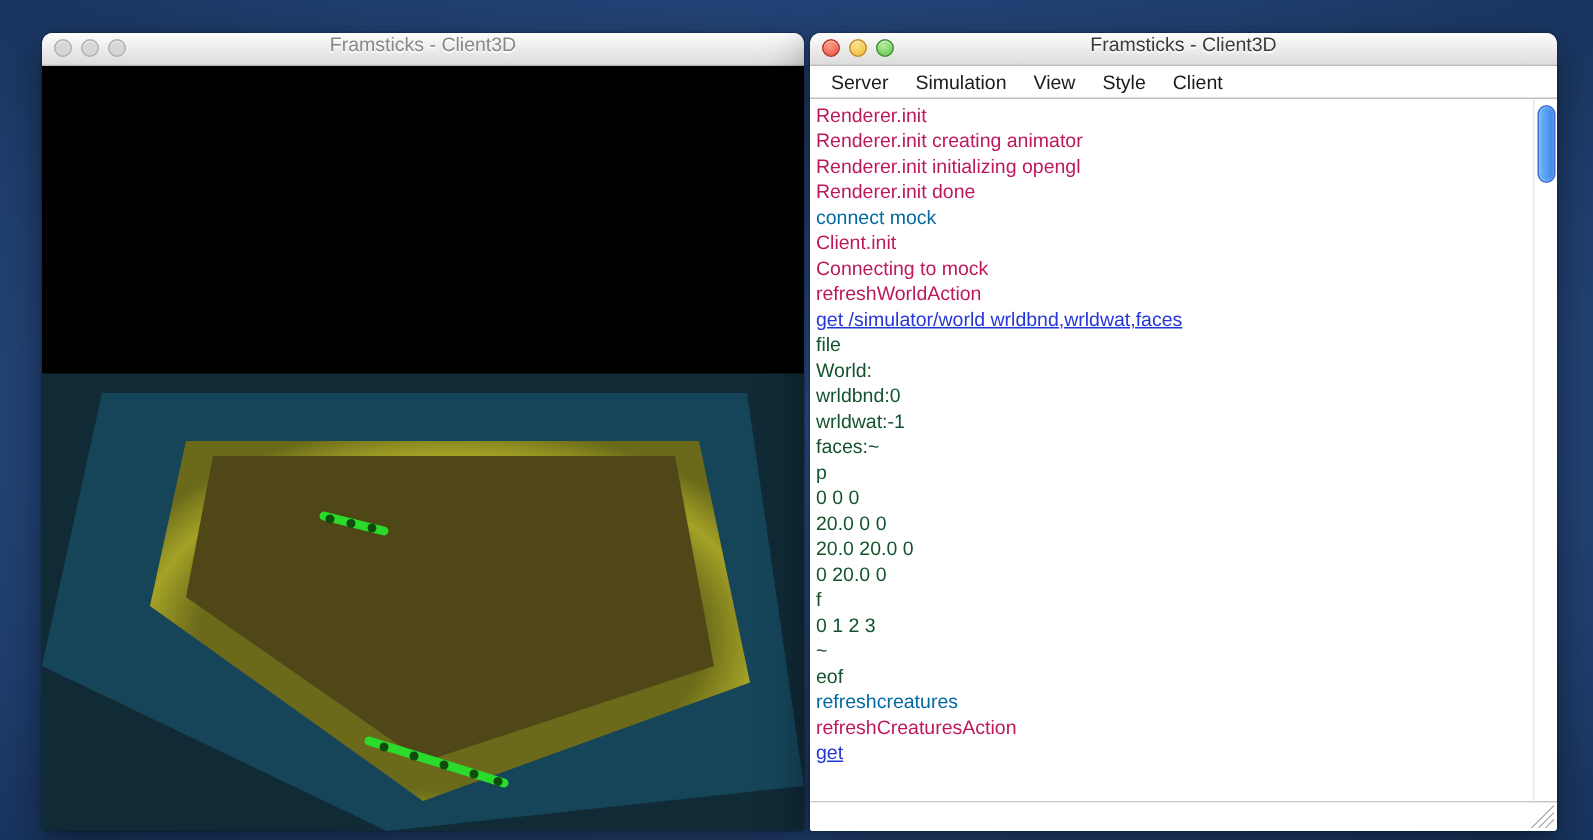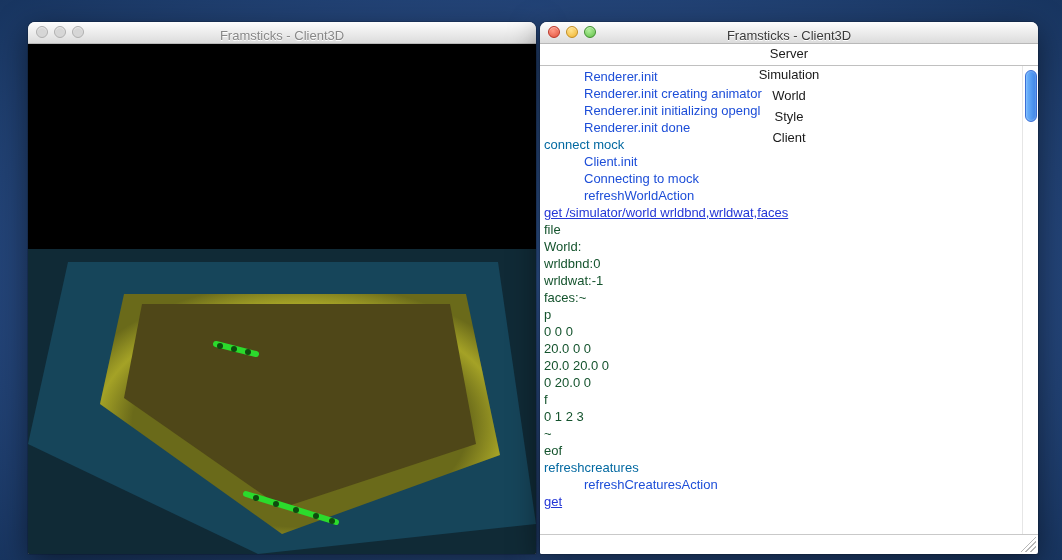--- a/index.html
+++ b/index.html
@@ -19,21 +19,21 @@
     box-shadow: 0 8px 30px rgba(0,0,0,0.5), 0 0 0 1px rgba(0,0,0,0.15);
     overflow: hidden;
   }
   .window-left { left: 28px; top: 22px; width: 508px; height: 532px; }
   .window-right { left: 540px; top: 22px; width: 498px; height: 532px; }
   .titlebar {
     height: 22px;
     background: linear-gradient(#fdfdfd, #dcdcdc);
     border-bottom: 1px solid #b8b8b8;
     display: flex;
-    align-items: flex-end;
+    align-items: flex-start;
     position: relative;
   }
   .traffic-lights {
     position: absolute;
     left: 8px; top: 4px;
     display: flex;
     gap: 6px;
   }
   .tl {
     width: 12px; height: 12px;
@@ -53,21 +53,20 @@
   }
   .window-left .title { color: #888; }
   .menubar {
     height: 22px;
     background: #fff;
     border-bottom: 1px solid #c0c0c0;
     display: flex;
     align-items: center;
     padding: 0 6px;
     gap: 2px;
-    flex-direction: column;
   }
   .menu-item {
     padding: 2px 8px;
     font-size: 13px;
     color: #1a1a1a;
     cursor: default;
   }
   .viewport {
     width: 100%;
     height: calc(100% - 22px);
@@ -83,21 +82,21 @@
   }
   .log {
     flex: 1;
     padding: 2px 4px;
     font-size: 13px;
     line-height: 17px;
     white-space: pre-wrap;
     overflow: hidden;
   }
   .log .l { display: block; }
-  .c-gray  { color: #1d4ed8; margin-left: 40px; }
+  .c-gray  { color: #be185d; }
   .c-green { color: #0369a1; }
   .c-blue  { color: #2436d6; text-decoration: underline; }
   .c-purple{ color: #14532d; }
   .scrollbar {
     width: 16px;
     background: #fff;
     position: relative;
     border-left: 1px solid #e6e6e6;
   }
   .thumb {
@@ -184,21 +183,21 @@
     <div class="traffic-lights">
       <div class="tl tl-close"></div>
       <div class="tl tl-min"></div>
       <div class="tl tl-max"></div>
     </div>
     <div class="title">Framsticks - Client3D</div>
   </div>
   <div class="menubar">
     <span class="menu-item">Server</span>
     <span class="menu-item">Simulation</span>
-    <span class="menu-item">World</span>
+    <span class="menu-item">View</span>
     <span class="menu-item">Style</span>
     <span class="menu-item">Client</span>
   </div>
   <div class="log-area">
     <div class="log" id="log"><span class="l c-gray">Renderer.init</span><span class="l c-gray">Renderer.init creating animator</span><span class="l c-gray">Renderer.init initializing opengl</span><span class="l c-gray">Renderer.init done</span><span class="l c-green">connect mock</span><span class="l c-gray">Client.init</span><span class="l c-gray">Connecting to mock</span><span class="l c-gray">refreshWorldAction</span><span class="l c-blue">get /simulator/world wrldbnd,wrldwat,faces</span><span class="l c-purple">file</span><span class="l c-purple">World:</span><span class="l c-purple">wrldbnd:0</span><span class="l c-purple">wrldwat:-1</span><span class="l c-purple">faces:~</span><span class="l c-purple">p</span><span class="l c-purple">0 0 0</span><span class="l c-purple">20.0 0 0</span><span class="l c-purple">20.0 20.0 0</span><span class="l c-purple">0 20.0 0</span><span class="l c-purple">f</span><span class="l c-purple">0 1 2 3</span><span class="l c-purple">~</span><span class="l c-purple"></span><span class="l c-purple">eof</span><span class="l c-green">refreshcreatures</span><span class="l c-gray">refreshCreaturesAction</span><span class="l c-blue">get</span></div>
     <div class="scrollbar">
       <div class="thumb"></div>
     </div>
   </div>
   <div class="input-row">

